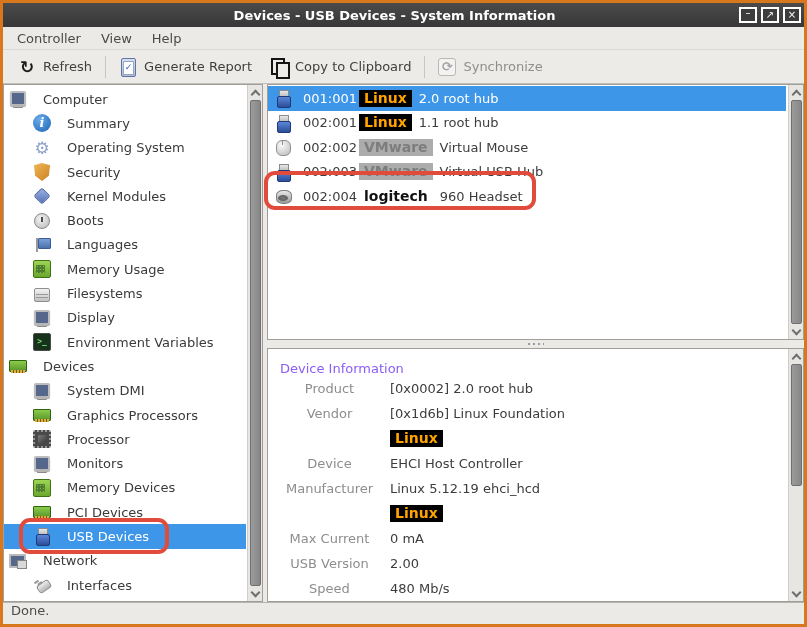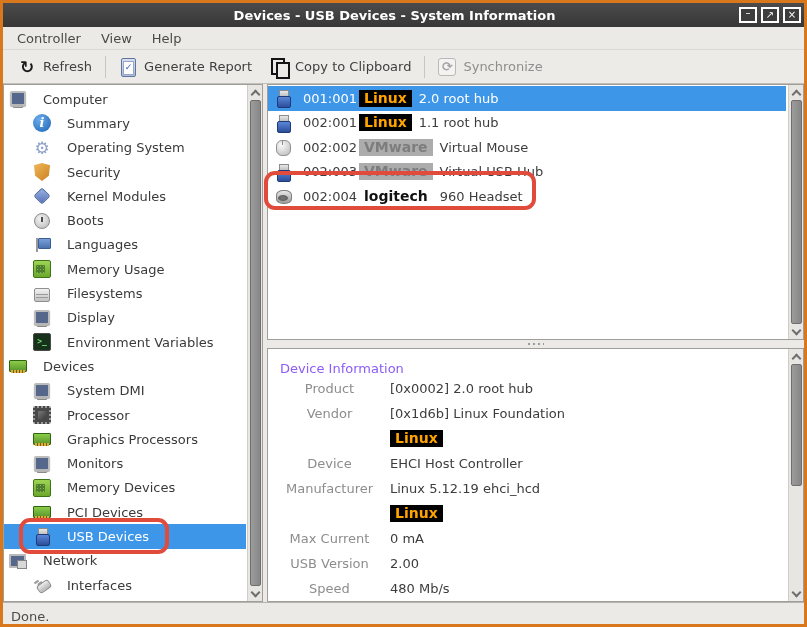--- a/index.html
+++ b/index.html
@@ -152,21 +152,21 @@
   .sspace { flex: 1; }
 
   
   .annotation { position: absolute; border: 4px solid var(--annotation, #E14B3B); border-radius: 11px;
                 pointer-events: none; z-index: 5; }
   .anno-sidebar { left: 15px; top: 433px; width: 150px; height: 36px; }
   .anno-list { left: -4px; top: 86px; width: 272px; height: 39px; }
 
   
   .statusbar { height: 22px; flex: none; background: #ECEAE6; border-top: 1px solid #b7b4af;
-               display: flex; align-items: flex-end; padding-left: 8px; color: #4c4c4c; }
+               display: flex; align-items: flex-start; padding-left: 8px; color: #4c4c4c; }
 </style>
 </head>
 <body>
 
 <div class="window">
 
   <div class="titlebar">
     <div class="title">Devices - USB Devices - System Information</div>
     <div class="winbtns">
       <div class="winbtn min">–</div>
@@ -251,26 +251,26 @@
       </div>
       <div class="trow lvl0">
         <span class="icn card"></span>
         <span>Devices</span>
       </div>
       <div class="trow lvl1">
         <span class="icn monitor"></span>
         <span>System DMI</span>
       </div>
       <div class="trow lvl1">
+        <span class="icn card"></span>
+        <span>Graphics Processors</span>
+      </div>
+      <div class="trow lvl1">
         <span class="icn chip"></span>
         <span>Processor</span>
-      </div>
-      <div class="trow lvl1">
-        <span class="icn card"></span>
-        <span>Graphics Processors</span>
       </div>
       <div class="trow lvl1">
         <span class="icn monitor"></span>
         <span>Monitors</span>
       </div>
       <div class="trow lvl1">
         <span class="icn memory"></span>
         <span>Memory Devices</span>
       </div>
       <div class="trow lvl1">

